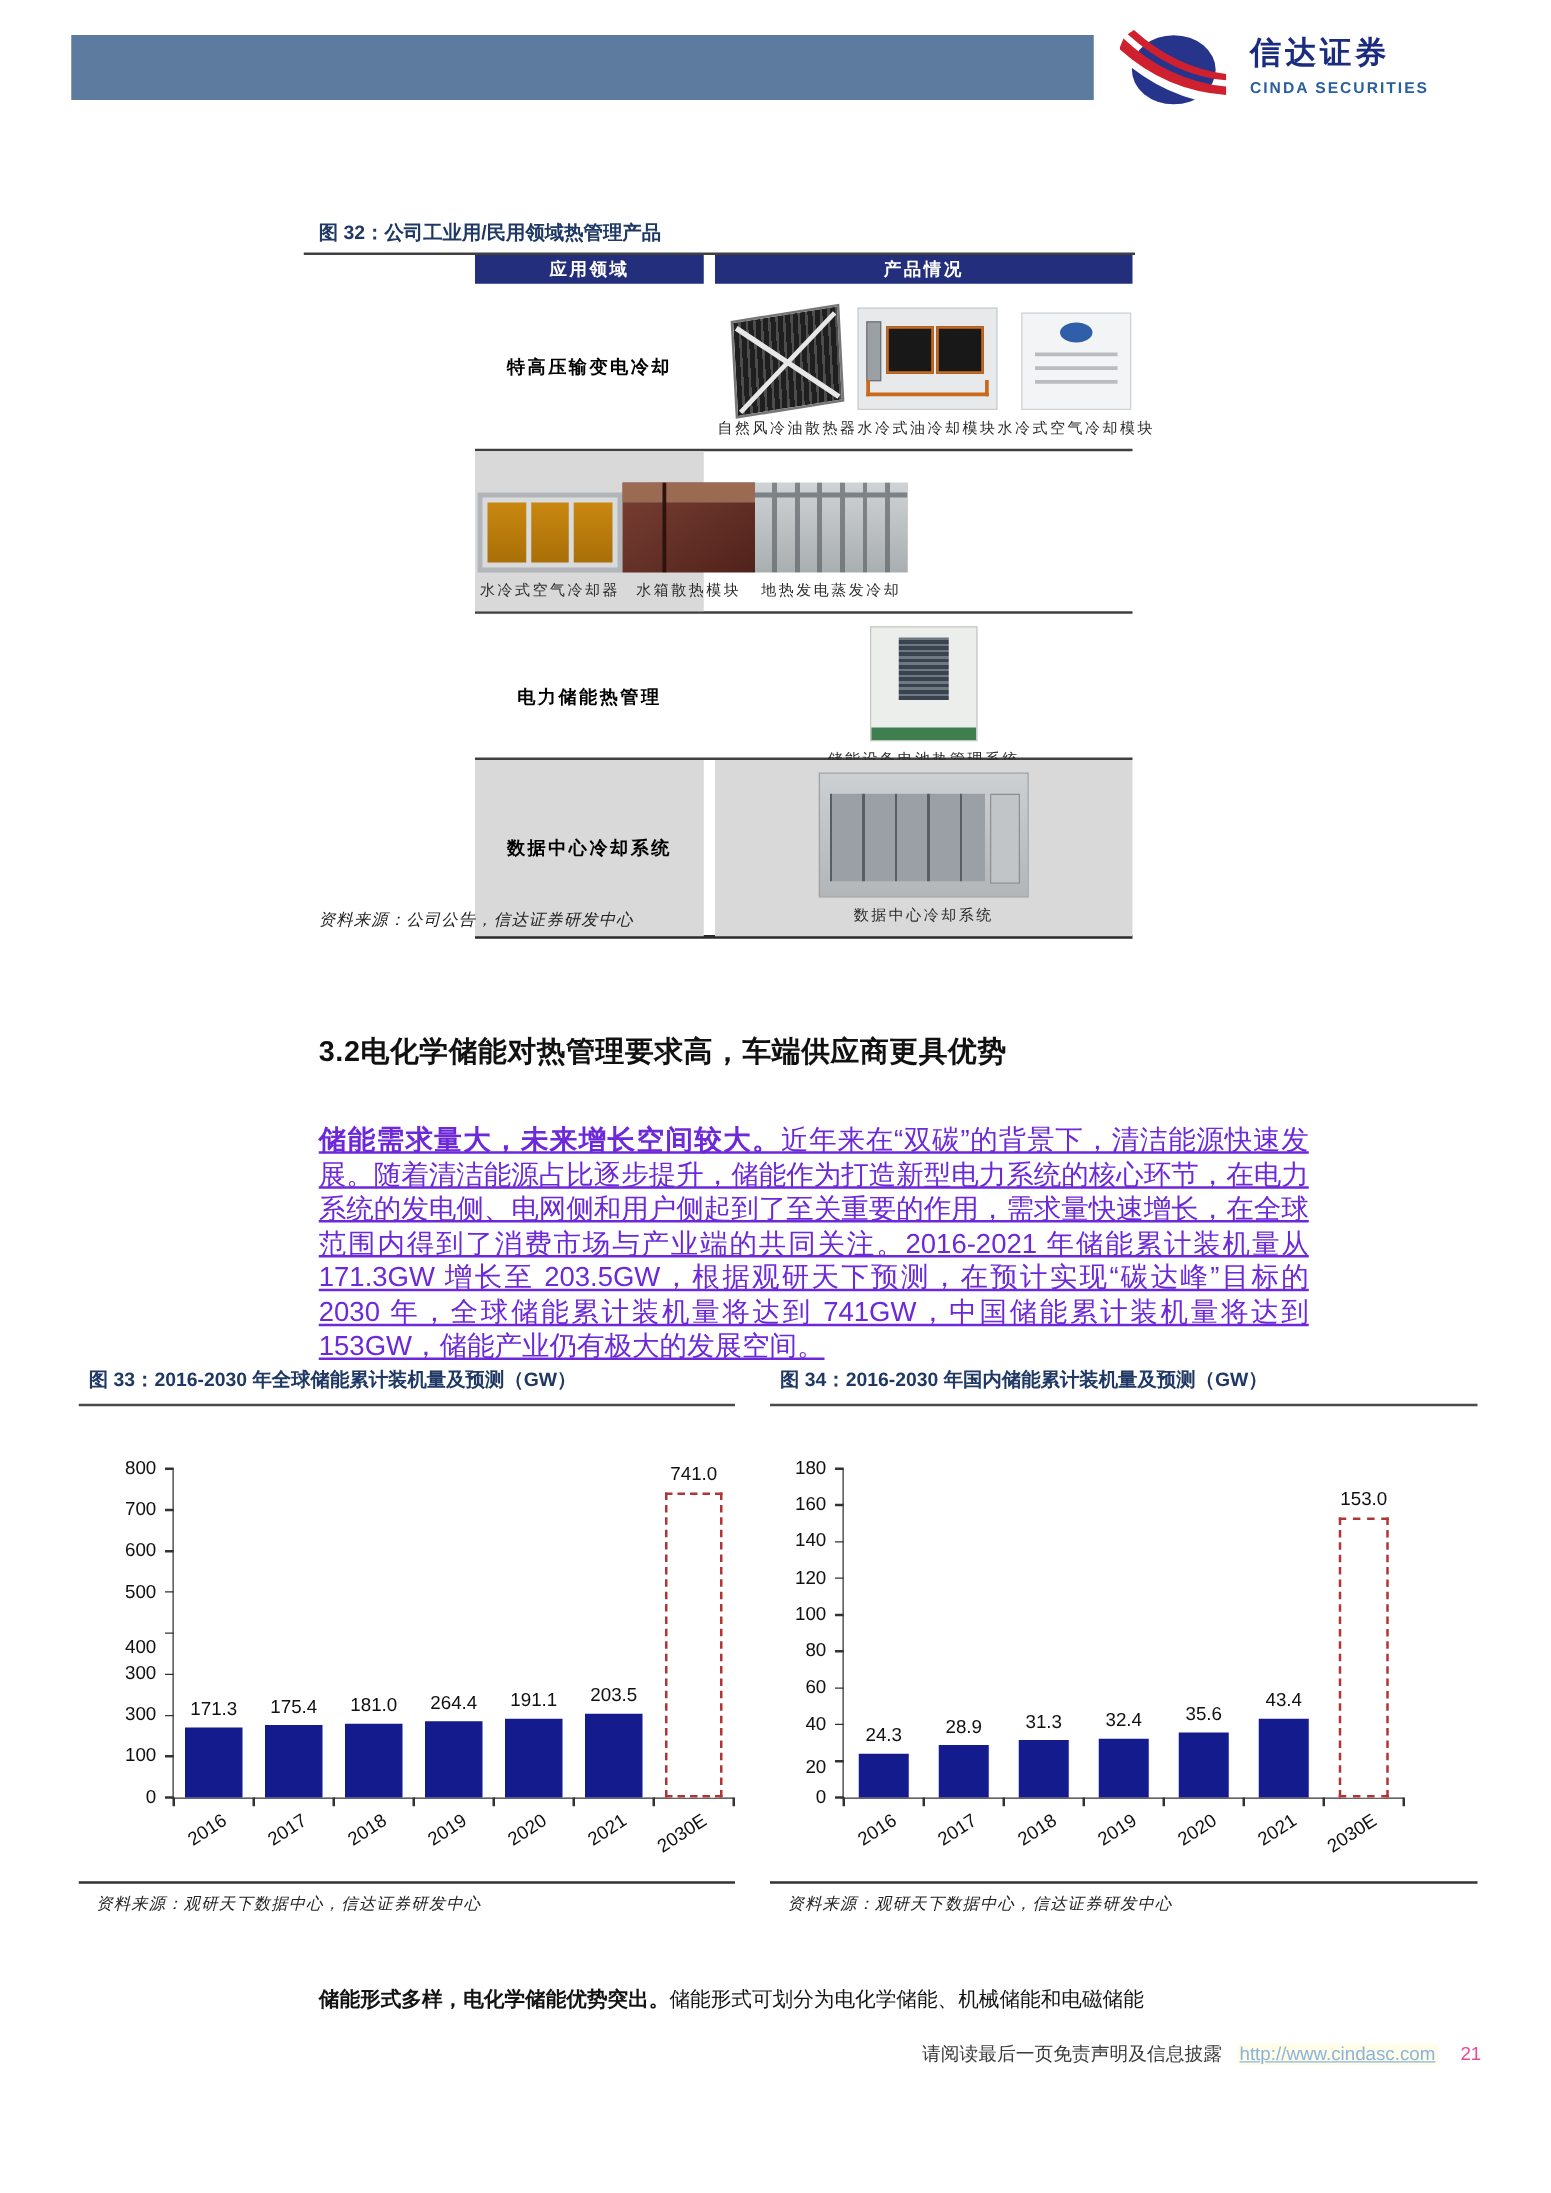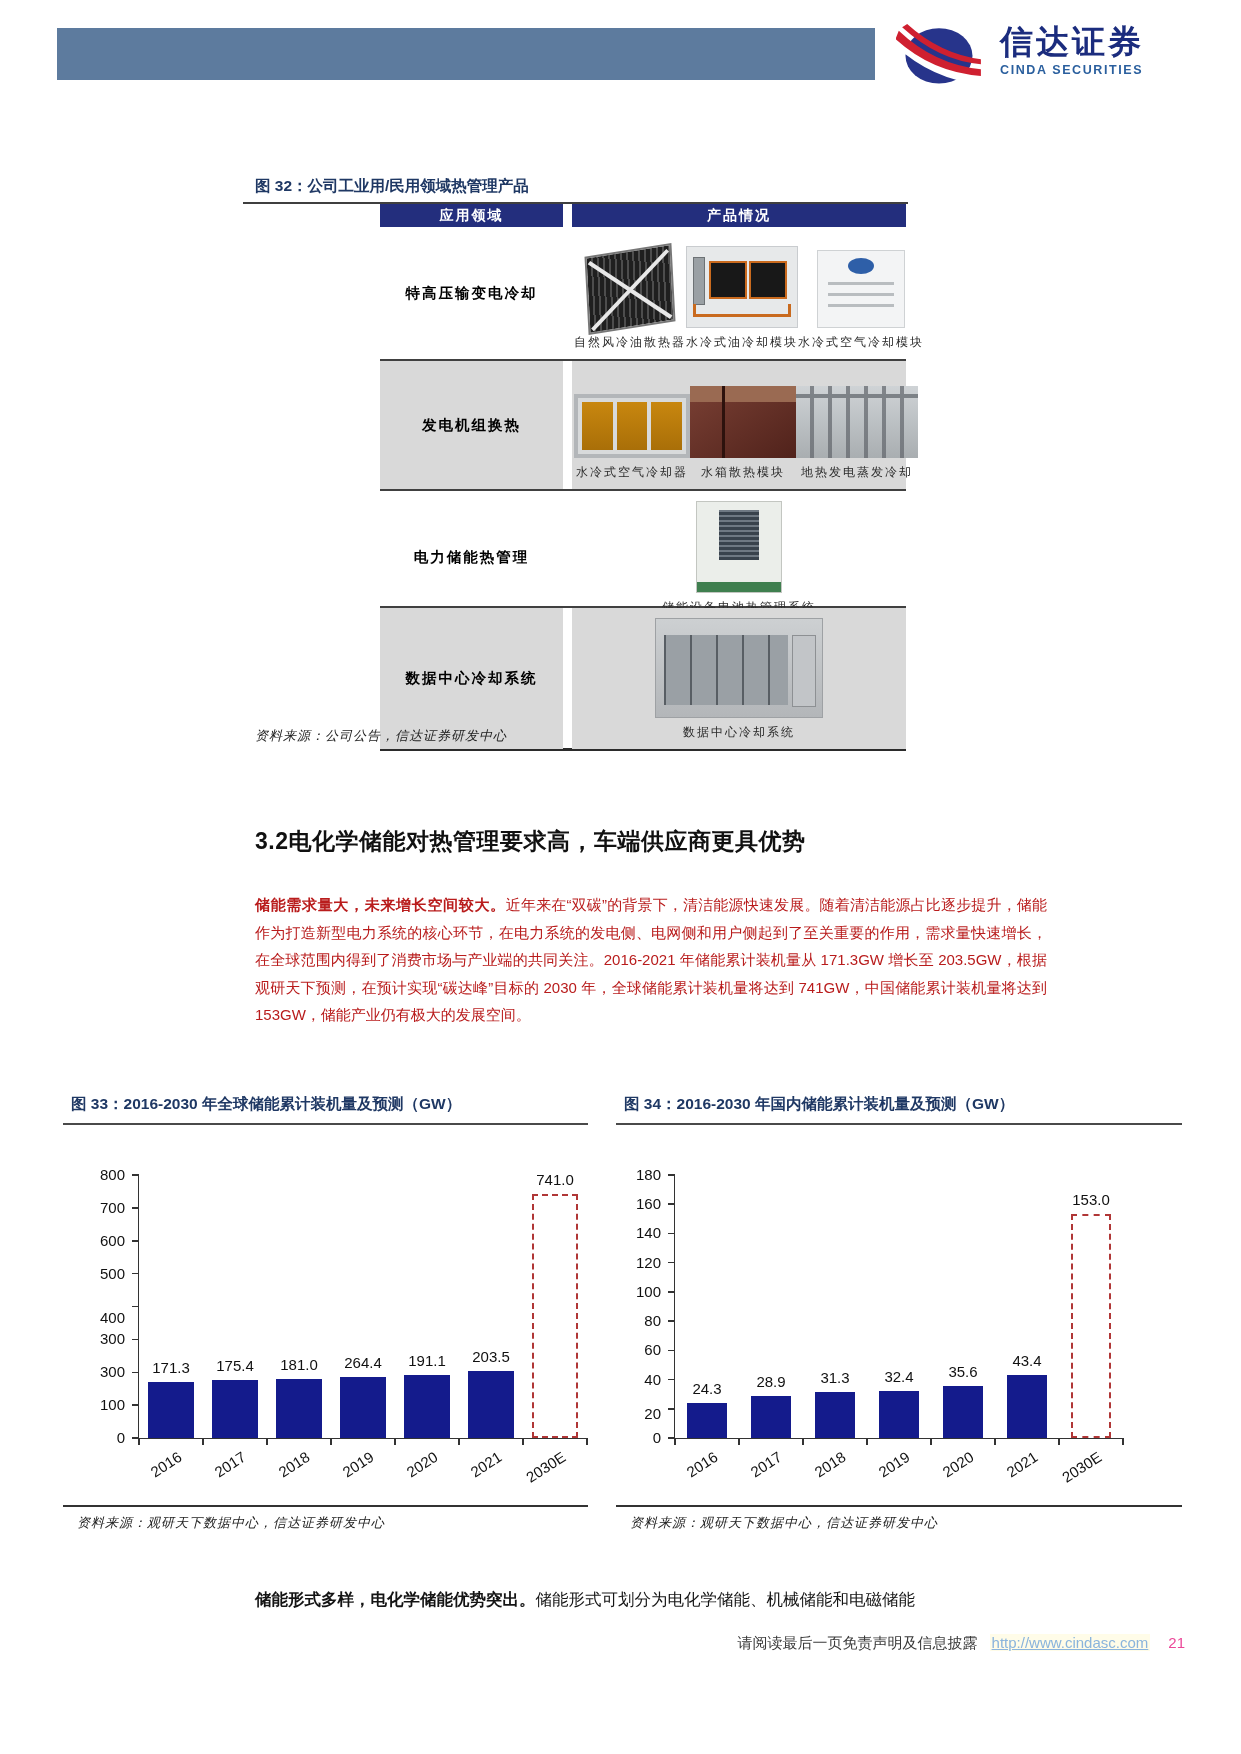--- a/index.html
+++ b/index.html
@@ -3,21 +3,21 @@
 <meta charset="utf-8">
 <style>
   html,body{margin:0;padding:0;background:#ffffff;}
   body{width:1241px;height:1754px;position:relative;font-family:"Liberation Sans","DejaVu Sans",sans-serif;color:#1a1a1a;overflow:hidden;}
 
   
   .header-bar{position:absolute;left:57px;top:28px;width:818px;height:52px;background:#5d7b9e;}
   .logo{position:absolute;left:896px;top:24px;display:flex;align-items:flex-start;}
   .logo-mark{width:86px;height:62px;}
   .logo-text{margin-left:18px;}
-  .logo-cn{font-size:33px;font-weight:bold;color:#1b2c7e;letter-spacing:3px;line-height:36px;}
+  .logo-cn{font-size:25px;font-weight:bold;color:#1b2c7e;letter-spacing:3px;line-height:36px;}
   .logo-en{font-size:12.5px;font-weight:bold;color:#2a5f9e;letter-spacing:1.6px;margin-top:3px;}
 
   
   .fig32{position:absolute;left:243px;top:148px;width:665px;margin-top:28px;}
   .fig32-title{font-size:15.5px;font-weight:bold;color:#1f3864;padding:0 0 5px 12px;border-bottom:2px solid #3f3f3f;}
   .fig32-table{margin-left:137px;width:526px;border-bottom:3px solid #2b2b2b;}
   .t-head,.row{display:grid;grid-template-columns:183px 334px;column-gap:9px;}
   .th{background:#232e7d;color:#ffffff;font-weight:bold;font-size:14px;text-align:center;padding:3px 0 2px;letter-spacing:2px;}
   .row{align-items:stretch;}
   .row + .row{border-top:2px solid #404040;}
@@ -54,21 +54,21 @@
   .img-cab .floor{position:absolute;left:0;bottom:0;width:100%;height:10px;background:#3f7f4f;}
   .img-dc{width:166px;height:98px;background:linear-gradient(#cdd0d2,#b3b6b9);border:1px solid #9ea1a4;}
   .img-dc .doors{position:absolute;left:8px;top:16px;right:34px;bottom:12px;background:repeating-linear-gradient(90deg,#585e64 0 2px,#9aa0a5 2px 26px),repeating-linear-gradient(0deg,#585e64 0 2px,transparent 2px 16px);}
   .img-dc::after{content:'';position:absolute;right:6px;top:16px;width:22px;height:70px;background:#c2c5c8;border:1px solid #8d9093;}
 
   .src-line{font-family:"DejaVu Serif","Liberation Serif",serif;font-style:italic;font-size:13px;color:#222;letter-spacing:1px;}
   .fig32-src{position:absolute;left:255px;top:727px;}
 
   
   .sec-heading{position:absolute;left:255px;top:826px;font-size:23px;font-weight:600;letter-spacing:0.5px;color:#111;}
-  .body-para{position:absolute;left:255px;top:876px;width:792px;font-size:15px;line-height:27.5px;text-align:justify;color:#b91c1c;}
+  .body-para{position:absolute;left:255px;top:876px;width:792px;font-size:22px;line-height:27.5px;text-align:justify;color:#6d28d9;text-decoration:underline;}
   .body-para b{letter-spacing:0.5px;}
   .body-para2{position:absolute;left:255px;top:1572px;width:800px;font-size:16.5px;color:#141414;white-space:nowrap;}
 
   
   .figchart{position:absolute;top:1090px;}
   #fig33{left:63px;width:525px;} #fig34{left:616px;width:566px;}
   .fig-title{font-size:15.5px;font-weight:bold;color:#1f3864;padding:4px 4px 8px 8px;border-bottom:2.5px solid #4a4a4a;}
   .chart-canvas{position:relative;height:380px;}
   .plot{position:absolute;border-left:1.5px solid #333;border-bottom:1.5px solid #333;box-sizing:content-box;}
   .ytick-label{position:absolute;right:calc(100% + 14px);width:46px;text-align:right;font-size:15px;color:#111;line-height:18px;}
@@ -134,21 +134,20 @@
                 <div class="ln"></div>
                 <div class="ln"></div>
                 <div class="ln"></div>
             </div>
             <div class="caption">水冷式空气冷却模块</div>
           </div>
         </div>
       </div>
 
       <div class="row r2 gray">
-        <div class="cell-label">发电机组换热</div>
         <div class="cell-prod">
           <div class="prod">
             <div class="ph img-aircooler">
               <div class="panel"></div>
                 <div class="panel"></div>
                 <div class="panel"></div>
             </div>
             <div class="caption">水冷式空气冷却器</div>
           </div>
           <div class="prod">

